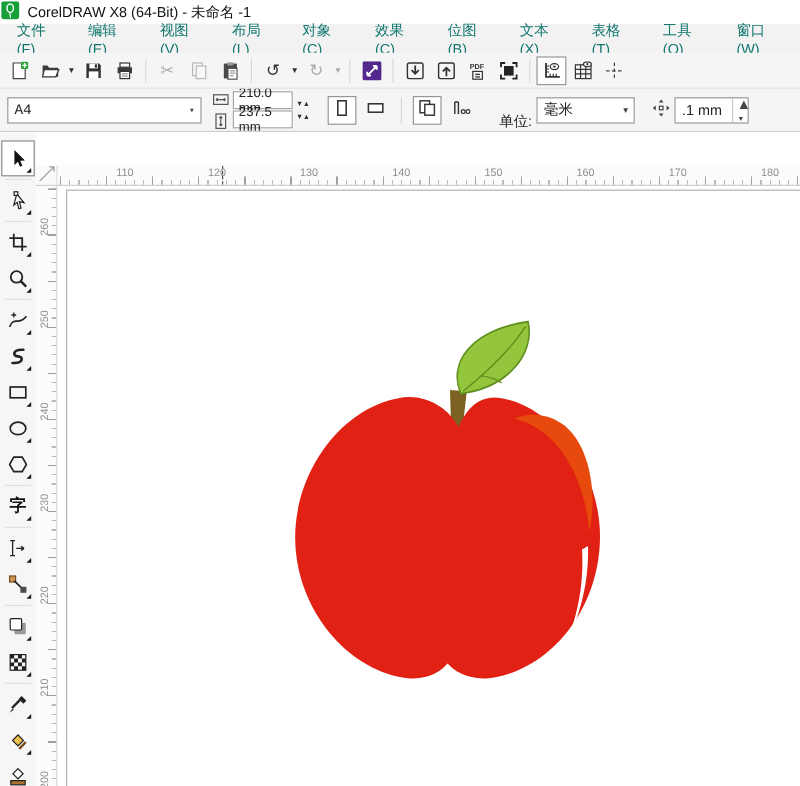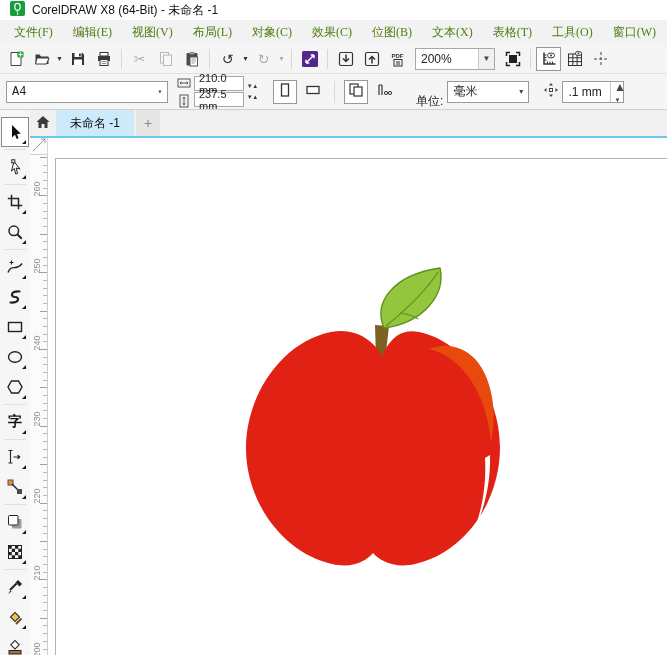--- a/index.html
+++ b/index.html
@@ -3,27 +3,27 @@
 <meta charset="utf-8">
 <style>
   * { box-sizing: border-box; margin: 0; padding: 0; }
   html,body { background:#ddd; }
   body { font-family: "Liberation Sans", "DejaVu Sans", sans-serif; }
   #app { position:relative; width:667px; height:655px; background:#fff; overflow:hidden;
          font-size:12px; color:#222; }
 
   
   .titlebar { position:absolute; left:0; top:0; width:667px; height:20px; background:#fff;
-              display:flex; align-items:center; gap:6px; padding-left:10px; }
+              display:flex; align-items:center; gap:6px; padding-left:1px; }
   .titlebar .title-text { font-size:12px; color:#111; white-space:nowrap; }
 
   
   .menubar { position:absolute; left:0; top:20px; width:667px; height:24px; background:#f2f2f2;
              display:flex; align-items:stretch; padding-left:4px; }
-  .menu-item { display:flex; align-items:center; padding:0 10px; font-size:12px; color:#4d7c0f; cursor:default;font-family:Liberation Serif, serif; }
+  .menu-item { display:flex; align-items:center; padding:0 10px; font-size:12px; color:#0f766e; cursor:default; }
 
   
   .toolbar { position:absolute; left:0; top:44px; width:667px; height:30px; background:#f5f5f5;
              border-bottom:1px solid #e0e0e0; display:flex; align-items:center; padding:0 3px; gap:1px; overflow:hidden; }
   .tb-btn { position:relative; width:25px; height:24px; display:flex; align-items:center; justify-content:center;
             border:1px solid transparent; flex:0 0 auto; }
   .tb-btn.disabled { opacity:.38; }
   .tb-btn.pressed { border:1px solid #979797; background:#fdfdfd; }
   .dd { font-size:8px; color:#333; width:9px; text-align:center; flex:0 0 auto; }
   .tb-sep { width:1px; height:20px; background:#d8d8d8; margin:0 4px; flex:0 0 auto; }
@@ -214,24 +214,20 @@
           <path d="M8 12.5 V6 M5 8.5 L8 5.5 L11 8.5" fill="none" stroke="#333" stroke-width="1.5"></path>
         </svg>
       </div>
       <div class="tb-btn">
         <svg viewBox="0 0 16 16" width="16" height="16">
           <text x="1.5" y="6.5" font-size="6" font-weight="bold" fill="#333" font-family="Liberation Sans,sans-serif">PDF</text>
           <rect x="4" y="8.5" width="8" height="6.5" fill="none" stroke="#333"></rect>
           <path d="M6 11 h4 M6 13 h4" stroke="#333"></path>
         </svg>
       </div>
-      <div class="zoom-select">
-        <span class="zval">200%</span>
-        <span class="zarr">▼</span>
-      </div>
       <div class="tb-btn">
         <svg viewBox="0 0 16 16" width="16" height="16">
           <path d="M1.5 5 V1.5 H5 M11 1.5 h3.5 V5 M14.5 11 v3.5 H11 M5 14.5 H1.5 V11" fill="none" stroke="#222" stroke-width="1.5"></path>
           <rect x="4" y="4" width="8" height="8" fill="#222"></rect>
         </svg>
       </div>
       <div class="tb-sep"></div>
       <div class="tb-btn pressed">
         <svg viewBox="0 0 16 16" width="16" height="16">
           <path d="M3 1.5 V13 H14.5" fill="none" stroke="#333" stroke-width="1.5"></path>
@@ -429,36 +425,36 @@
         </svg>
       </div>
       <div class="tool">
         <svg viewBox="0 0 16 16" width="16" height="16">
           <rect x="5" y="2.8" width="6" height="6" transform="rotate(45 8 5.8)" fill="#fff" stroke="#222"></rect>
           <rect x="2" y="11.5" width="12" height="3.5" fill="#a9702f" stroke="#222"></rect>
         </svg>
       </div>
     </div>
 
-  <div class="tabrow">
-    <div class="home-btn">
-        <span><svg viewBox="0 0 16 16" width="16" height="16">
-            <path d="M8 2 L14.5 8 H12.5 V14 H9.5 V10 H6.5 V14 H3.5 V8 H1.5 Z" fill="#3a3a3a"></path>
-          </svg></span>
-      </div>
-    <div class="doc-tab">
-        <span>未命名 -1</span>
-      </div>
-    <div class="newtab-btn">+</div>
-  </div>
 
   <div class="ruler-corner">
       <span><svg viewBox="0 0 16 16" width="16" height="16">
           <path d="M2 14 L14 2 M14 2 h-4 M14 2 v4" stroke="#999" fill="none"></path>
         </svg></span>
+    </div>
+  <div class="h-ruler">
+    <div class="guide-marker"></div>
+  <span class="hlabel" style="left: 56px;">110</span>
+      <span class="hlabel" style="left: 132.8px;">120</span>
+      <span class="hlabel" style="left: 209.6px;">130</span>
+      <span class="hlabel" style="left: 286.4px;">140</span>
+      <span class="hlabel" style="left: 363.2px;">150</span>
+      <span class="hlabel" style="left: 440px;">160</span>
+      <span class="hlabel" style="left: 516.8px;">170</span>
+      <span class="hlabel" style="left: 593.6px;">180</span>
     </div>
   <div class="v-ruler">
       <span class="vlabel" style="top: 29px;">260</span>
       <span class="vlabel" style="top: 105.8px;">250</span>
       <span class="vlabel" style="top: 182.6px;">240</span>
       <span class="vlabel" style="top: 259.4px;">230</span>
       <span class="vlabel" style="top: 336.2px;">220</span>
       <span class="vlabel" style="top: 413px;">210</span>
       <span class="vlabel" style="top: 489.8px;">200</span>
     </div>

